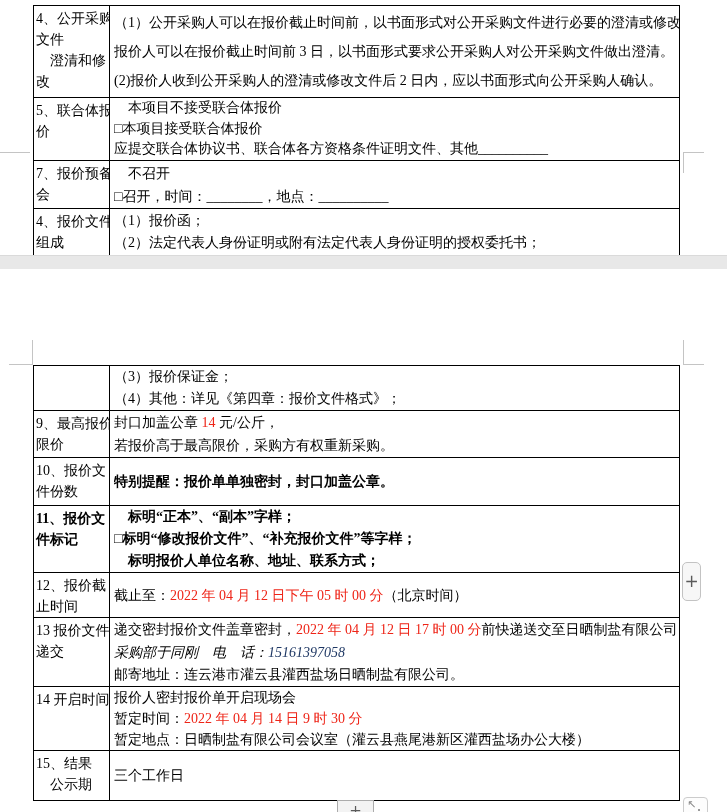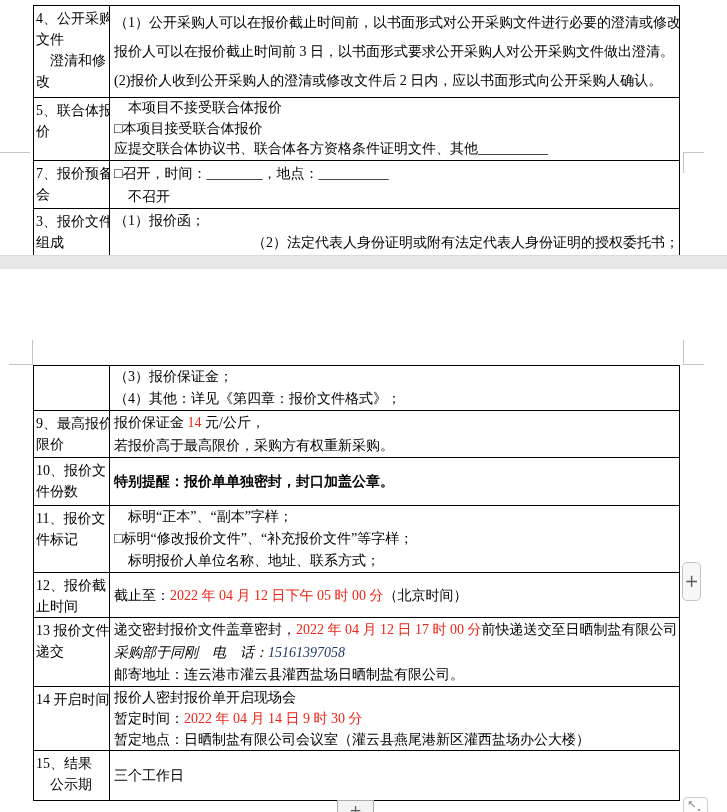--- a/index.html
+++ b/index.html
@@ -63,30 +63,30 @@
         <div class="cell-content">
           <div class="c-line" style="line-height: 20.5px;"><span>　本项目不接受联合体报价</span></div>
           <div class="c-line" style="line-height: 20.5px;"><span>□本项目接受联合体报价</span></div>
           <div class="c-line" style="line-height: 20.5px;"><span>应提交联合体协议书、联合体各方资格条件证明文件、其他__________</span></div>
         </div>
       </div>
       <div class="t-row" style="height: 48px;">
         <div class="cell-label">7、报价预备
 会</div>
         <div class="cell-content">
+          <div class="c-line" style="line-height: 23px;"><span>　不召开</span></div>
           <div class="c-line" style="line-height: 23px;"><span>□召开，时间：________，地点：__________</span></div>
-          <div class="c-line" style="line-height: 23px;"><span>　不召开</span></div>
         </div>
       </div>
       <div class="t-row" style="height: 46px;">
-        <div class="cell-label">3、报价文件
+        <div class="cell-label">4、报价文件
 组成</div>
         <div class="cell-content">
           <div class="c-line" style="line-height: 22px;"><span>（1）报价函；</span></div>
-          <div class="c-line" style="line-height: 22px; text-align: right;"><span>（2）法定代表人身份证明或附有法定代表人身份证明的授权委托书；</span></div>
+          <div class="c-line" style="line-height: 22px;"><span>（2）法定代表人身份证明或附有法定代表人身份证明的授权委托书；</span></div>
         </div>
       </div>
     </div>
 
   <div class="crop" style="left:0;top:152px;width:30px;height:1px;"></div>
   <div class="crop" style="left:683px;top:152px;width:21px;height:1px;"></div>
   <div class="crop" style="left:683px;top:152px;width:1px;height:21px;"></div>
 
   <div id="page-gap"></div>
 
@@ -100,32 +100,32 @@
         <div class="cell-label"></div>
         <div class="cell-content">
           <div class="c-line" style="line-height: 22px;"><span>（3）报价保证金；</span></div>
           <div class="c-line" style="line-height: 22px;"><span>（4）其他：详见《第四章：报价文件格式》；</span></div>
         </div>
       </div>
       <div class="t-row" style="height: 47px;">
         <div class="cell-label">9、最高报价
 限价</div>
         <div class="cell-content">
-          <div class="c-line" style="line-height: 23px;"><span>报价保证金 </span><span class="seg-red">14</span><span> 元/公斤，</span></div>
+          <div class="c-line" style="line-height: 23px;"><span>封口加盖公章 </span><span class="seg-red">14</span><span> 元/公斤，</span></div>
           <div class="c-line" style="line-height: 23px;"><span>若报价高于最高限价，采购方有权重新采购。</span></div>
         </div>
       </div>
       <div class="t-row" style="height: 48px;">
         <div class="cell-label">10、报价文
 件份数</div>
         <div class="cell-content">
           <div class="c-line" style="line-height: 24px;"><span class="seg-bold">特别提醒：报价单单独密封，封口加盖公章。</span></div>
         </div>
       </div>
-      <div class="t-row" style="height: 67px;">
+      <div class="t-row" style="height: 67px; font-weight: bold;">
         <div class="cell-label">11、报价文
 件标记</div>
         <div class="cell-content">
           <div class="c-line" style="line-height: 22px;"><span>　标明“正本”、“副本”字样；</span></div>
           <div class="c-line" style="line-height: 22px;"><span>□标明“修改报价文件”、“补充报价文件”等字样；</span></div>
           <div class="c-line" style="line-height: 22px;"><span>　标明报价人单位名称、地址、联系方式；</span></div>
         </div>
       </div>
       <div class="t-row" style="height: 45px;">
         <div class="cell-label">12、报价截

